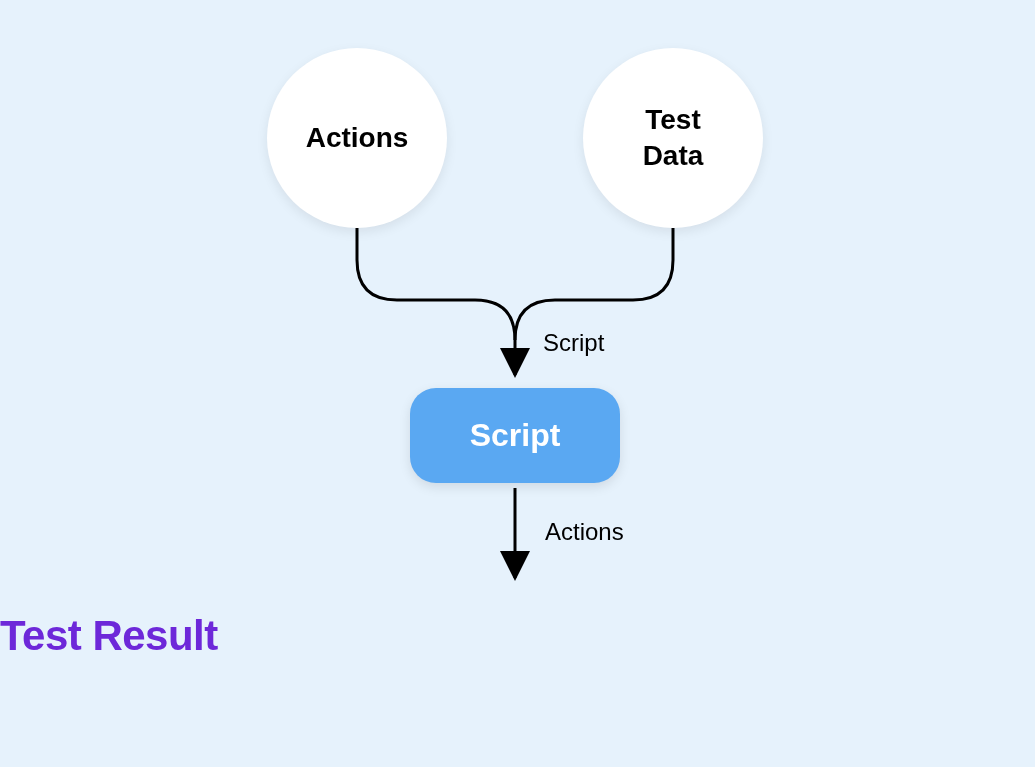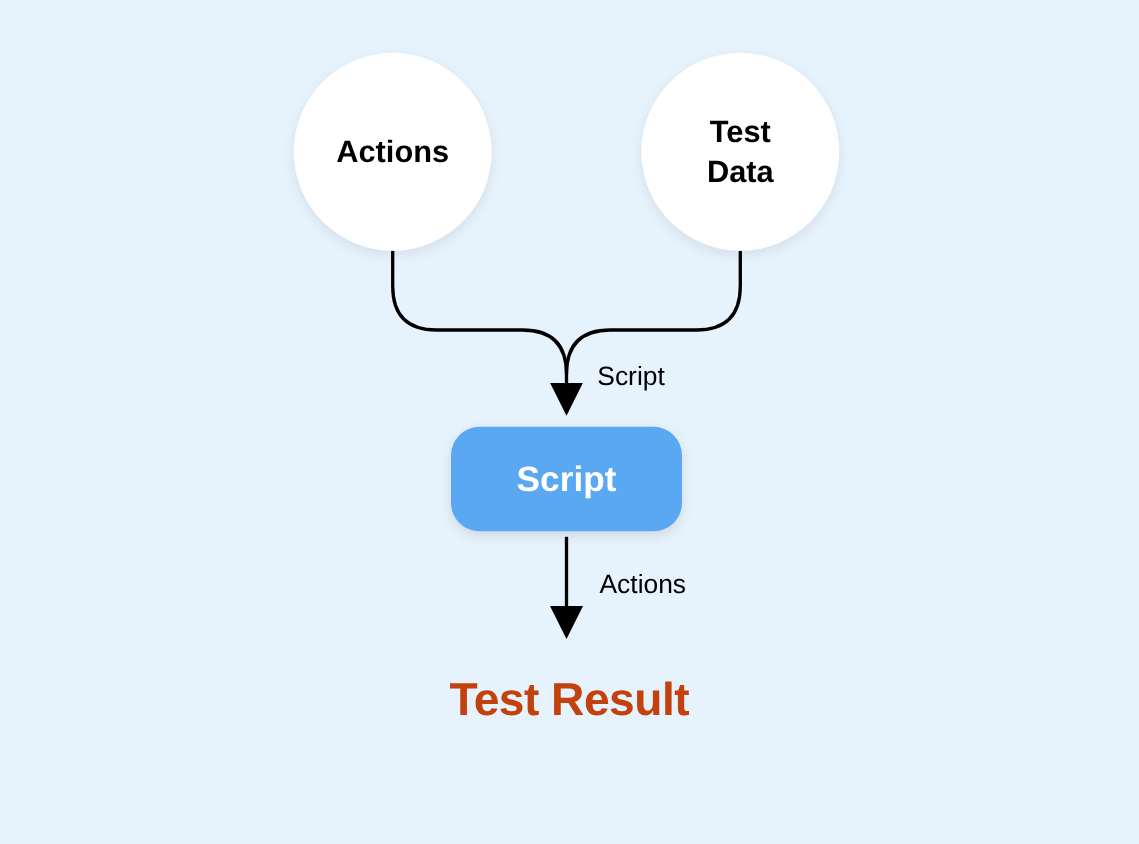--- a/index.html
+++ b/index.html
@@ -62,24 +62,24 @@
     .script-label {
       font-size: 32px;
       font-weight: 700;
       color: #ffffff;
     }
     .result-label {
       position: absolute;
       left: 0;
       right: 0;
       top: 612px;
-      text-align: center;
+      text-align: left;
       font-size: 42px;
       font-weight: 800;
-      color: #c2410c;
+      color: #6d28d9;
       letter-spacing: -0.5px;
     }
     .connector-svg {
       position: absolute;
       left: 0;
       top: 0;
       width: 1035px;
       height: 767px;
       pointer-events: none;
     }

